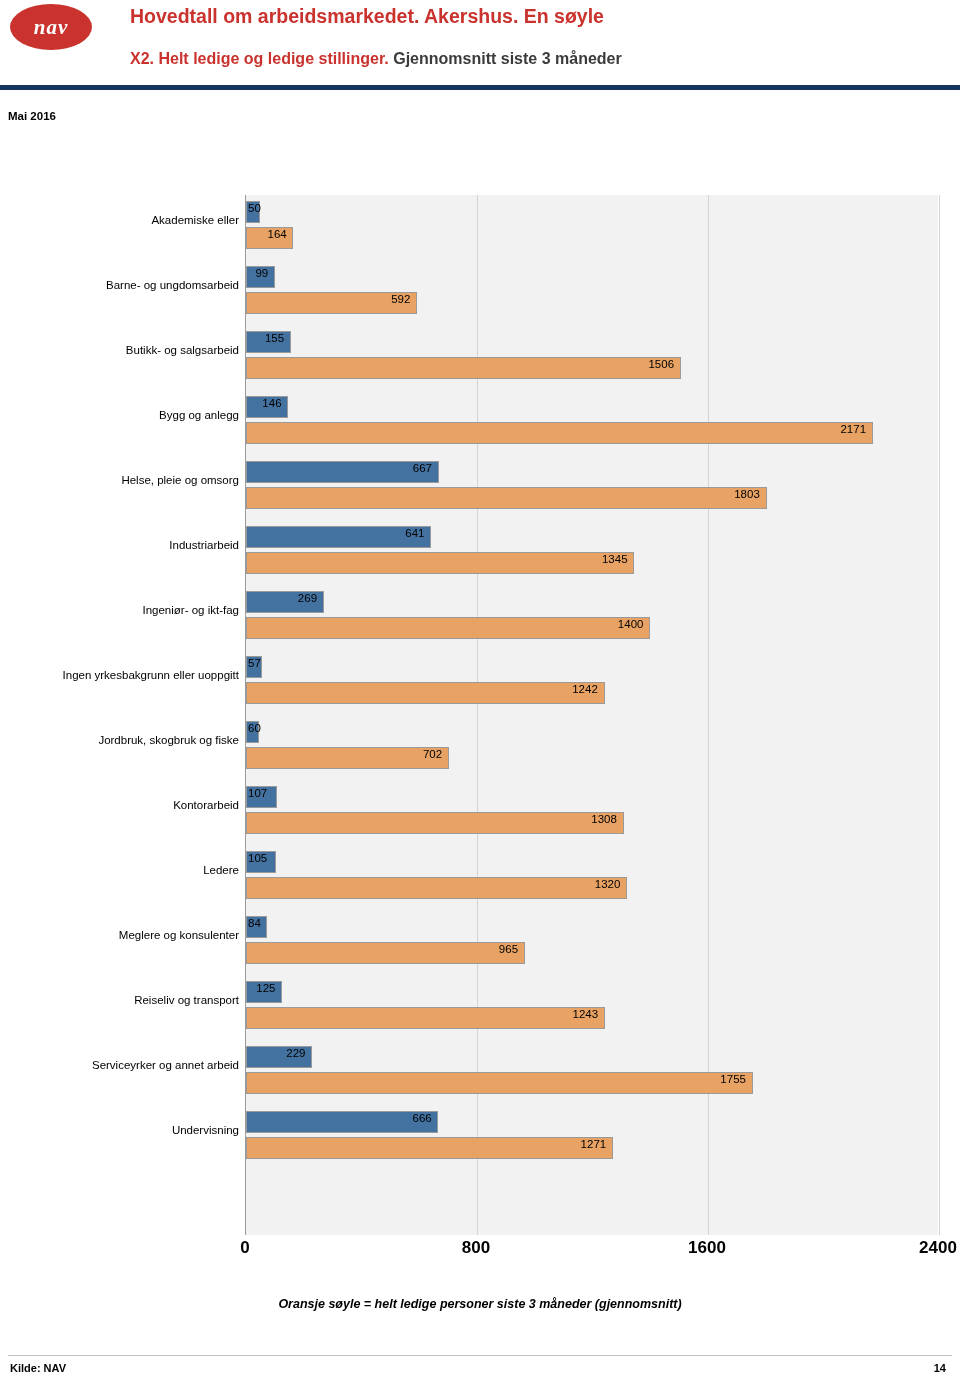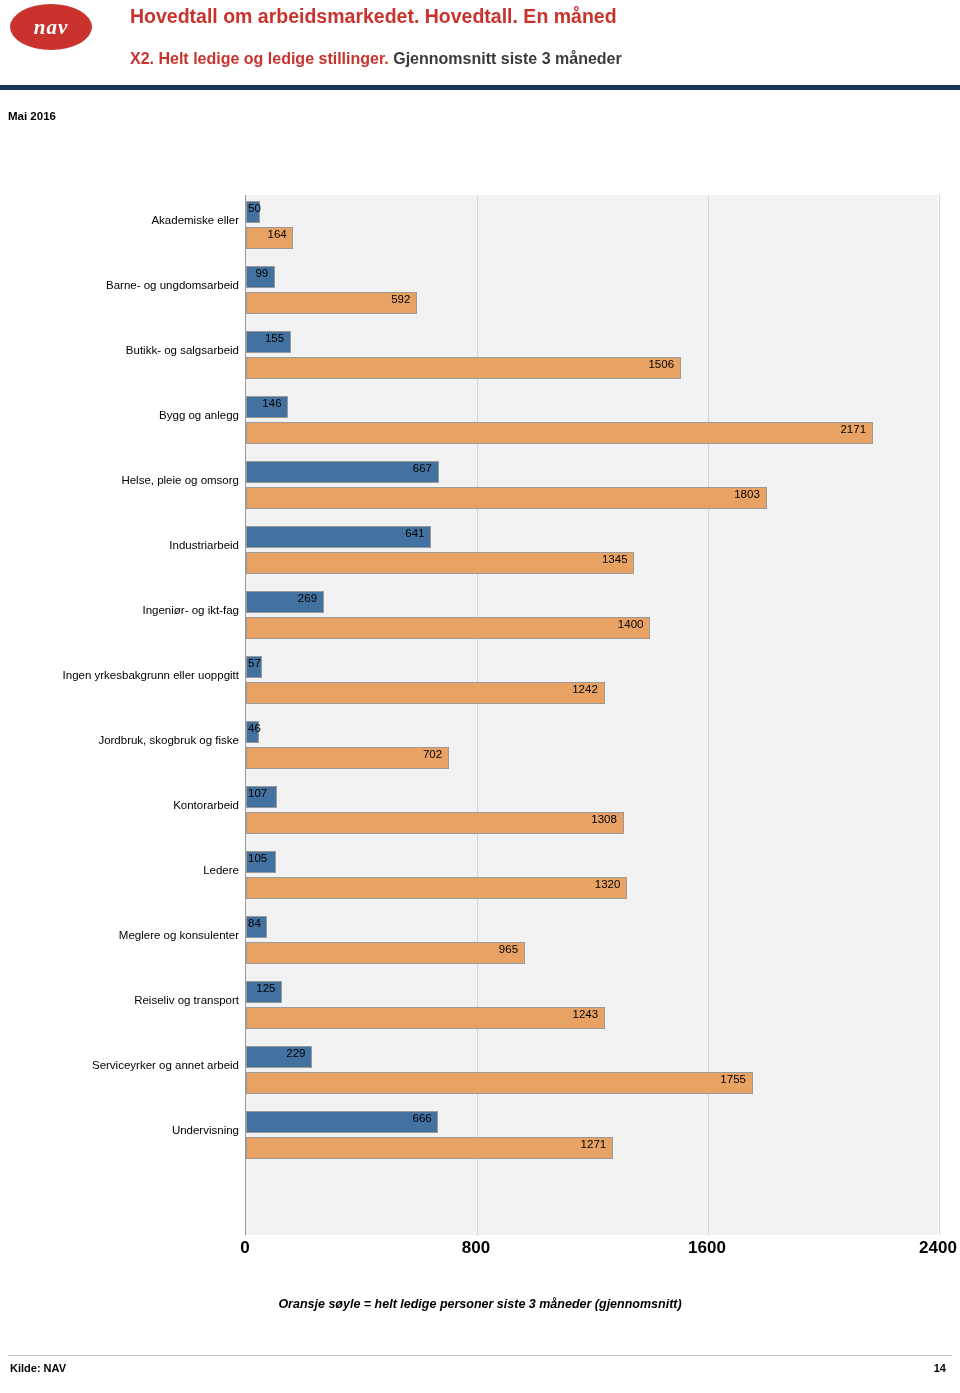--- a/index.html
+++ b/index.html
@@ -219,21 +219,21 @@
 </style>
 </head>
 <body>
 
 <div class="header">
   <div class="logo">
     <div class="logo-ellipse"></div>
     <div class="logo-text">nav</div>
   </div>
   <div class="header-titles">
-    <div class="title-main">Hovedtall om arbeidsmarkedet. Hovedtall. En måned</div>
+    <div class="title-main">Hovedtall om arbeidsmarkedet. Akershus. En søyle</div>
     <div class="title-sub">
       <span>X2. Helt ledige og ledige stillinger.</span>
       <span class="dark">Gjennomsnitt siste 3 måneder</span>
     </div>
   </div>
   <div class="header-rule"></div>
 </div>
 
 <div class="period">Mai 2016</div>
 
@@ -313,21 +313,21 @@
           <div class="bar blue" style="width: 16.4587px; left: 0px; background: rgb(68, 114, 160);"></div>
           <div class="bar-val blue-val" style="left: 2px;">57</div>
           <div class="bar orange" style="width: 358.627px; left: 0px; background: rgb(232, 163, 100);"></div>
           <div class="bar-val orange-val" style="left: 326.228px;">1242</div>
         </div>
       </div>
       <div class="row">
         <div class="row-label" style="top: 18px;">Jordbruk, skogbruk og fiske</div>
         <div class="bars">
           <div class="bar blue" style="width: 13.2825px; left: 0px; background: rgb(68, 114, 160);"></div>
-          <div class="bar-val blue-val" style="left: 2px;">46</div>
+          <div class="bar-val blue-val" style="left: 2px;">60</div>
           <div class="bar orange" style="width: 202.702px; left: 0px; background: rgb(232, 163, 100);"></div>
           <div class="bar-val orange-val" style="left: 176.902px;">702</div>
         </div>
       </div>
       <div class="row">
         <div class="row-label" style="top: 18px;">Kontorarbeid</div>
         <div class="bars">
           <div class="bar blue" style="width: 30.8962px; left: 0px; background: rgb(68, 114, 160);"></div>
           <div class="bar-val blue-val" style="left: 2px;">107</div>
           <div class="bar orange" style="width: 377.685px; left: 0px; background: rgb(232, 163, 100);"></div>

